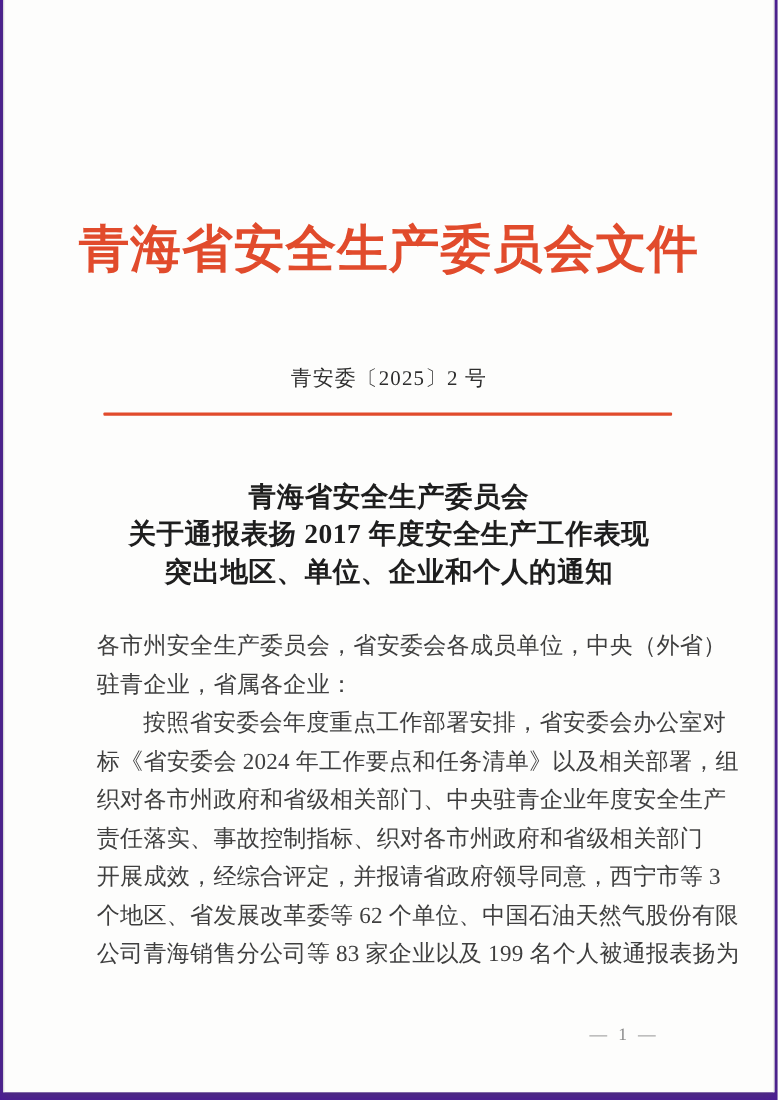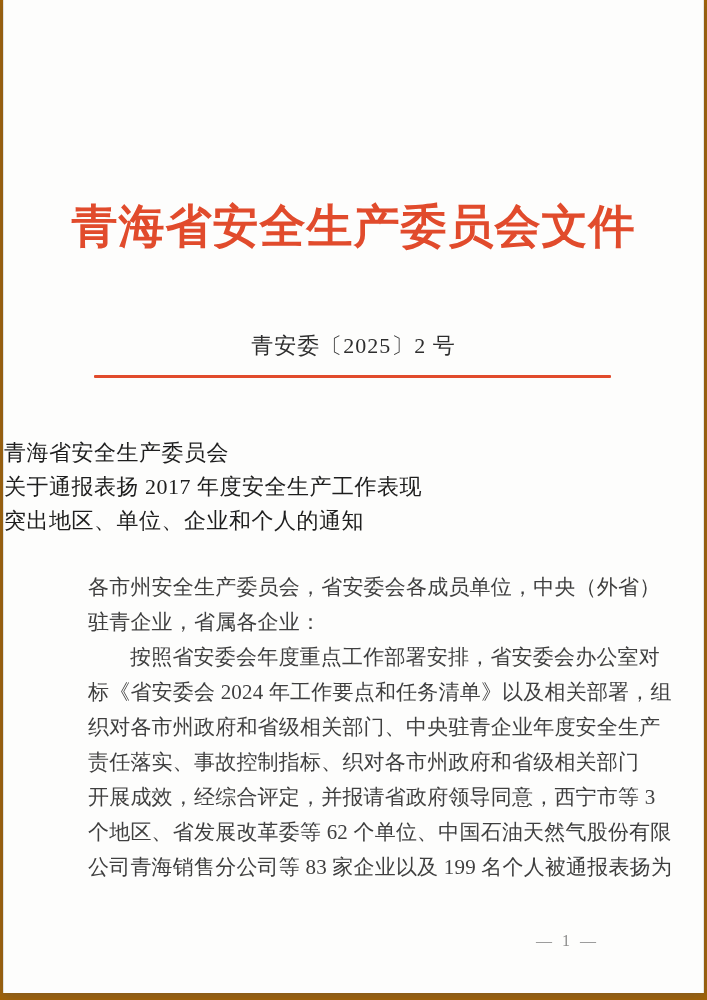--- a/index.html
+++ b/index.html
@@ -4,21 +4,21 @@
 <style>
   * { margin: 0; padding: 0; box-sizing: border-box; }
   html, body { background: #e9e9e7; }
   body { font-family: "Liberation Serif", "DejaVu Serif", serif; }
 
   .canvas {
     position: relative;
     width: 707px;
     height: 1000px;
     margin: 0 auto;
-    background: #a16207;
+    background: #4c1d95;
     overflow: hidden;
     padding-left: 44px;
   }
 
   .page {
     position: absolute;
     left: 3px;
     right: 3px;
     top: 0;
     bottom: 7px;
@@ -40,42 +40,43 @@
     color: var(--accent, #e14b2c);
     white-space: nowrap;
   }
 
   .doc-number {
     position: absolute;
     top: 331px;
     left: 0;
     width: 100%;
     text-align: center;
-    font-size: 22px;
+    font-size: 19px;
     letter-spacing: 1px;
     color: #2e2e2e;
   }
 
   .red-rule {
     position: absolute;
     top: 375px;
     left: 90px;
     width: 517px;
     height: 3px;
     background: var(--accent, #e14b2c);
     border-radius: 1px;
   }
 
   .title-block {
     position: absolute;
     top: 436px;
     left: 0;
     width: 100%;
-    font-size: 22px;
-    font-weight: normal;
+    text-align: center;
+    font-size: 25px;
+    font-weight: bold;
     line-height: 34px;
     color: #1e1e1e;
     letter-spacing: 0.5px;
   }
 
   .body-block {
     position: absolute;
     top: 570px;
     left: 84px;
     width: 513px;

